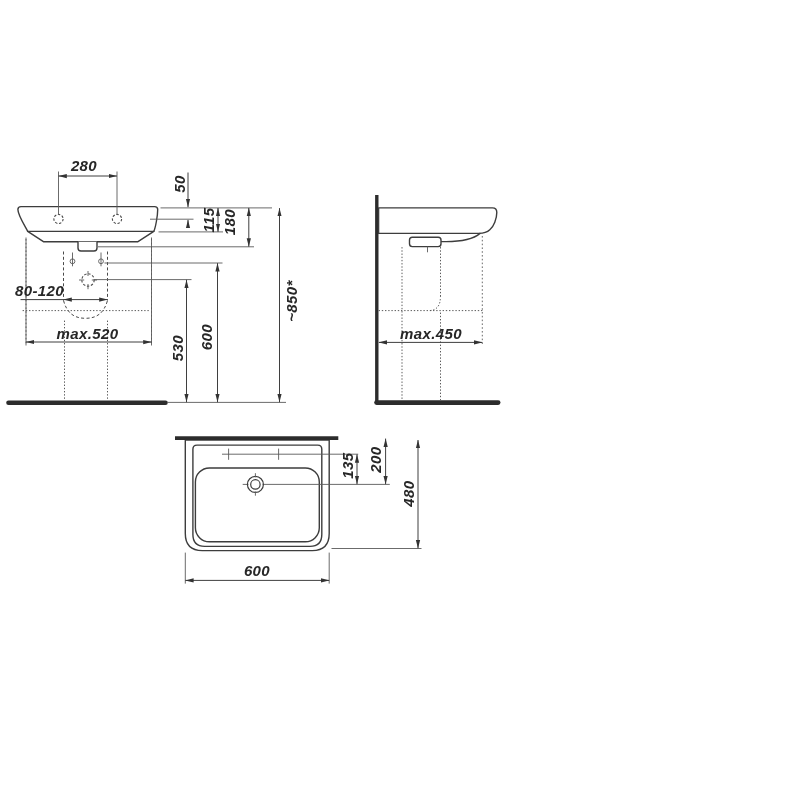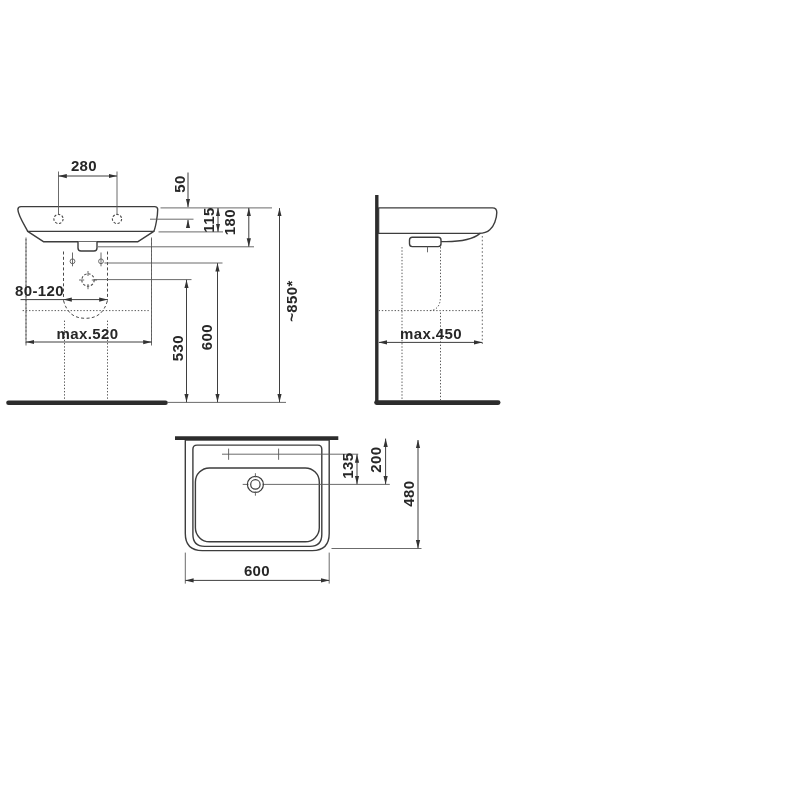--- a/index.html
+++ b/index.html
@@ -1,18 +1,19 @@
 <!DOCTYPE html>
 <html><head>
 <meta charset="utf-8">
 <style>
   html,body{margin:0;padding:0;background:#ffffff;}
   .canvas{
     position:relative;width:648px;height:800px;background:#ffffff;overflow:hidden;
     font-family:"Liberation Sans", sans-serif;
+    font-style:italic;
   }
   svg{display:block;}
   
   .ol   { fill:#ffffff; stroke:#3d3d3d; stroke-width:1.4; stroke-linejoin:round; }
   .ln   { fill:none;    stroke:#3d3d3d; stroke-width:1.4; stroke-linejoin:round; stroke-linecap:round;}
   .thin { fill:none;    stroke:#5a5a5a; stroke-width:0.9; }
   .dim  { fill:none;    stroke:#3f3f3f; stroke-width:1;   }
   .thickH{ fill:none; stroke:#2c2c2c; stroke-width:4.6; stroke-linecap:round; }
   .wall { fill:none; stroke:#2c2c2c; stroke-width:3.4; stroke-linecap:butt; }
   .dash { fill:none; stroke:#4a4a4a; stroke-width:1; stroke-dasharray:3 2.3; }

